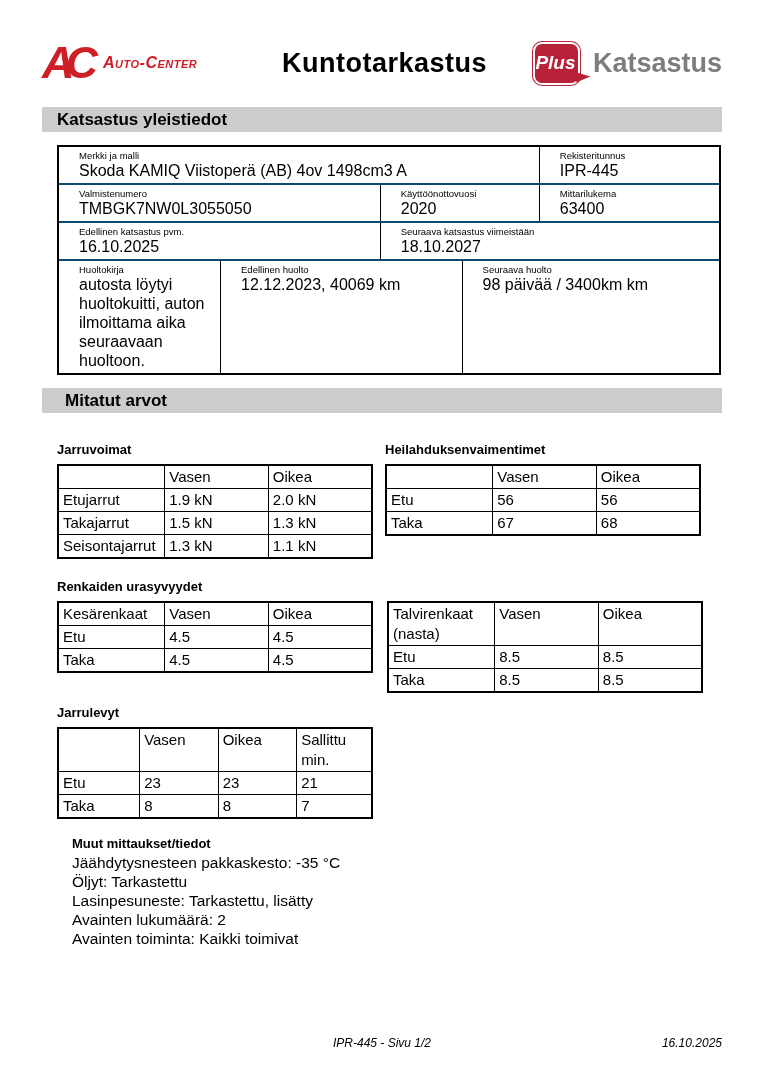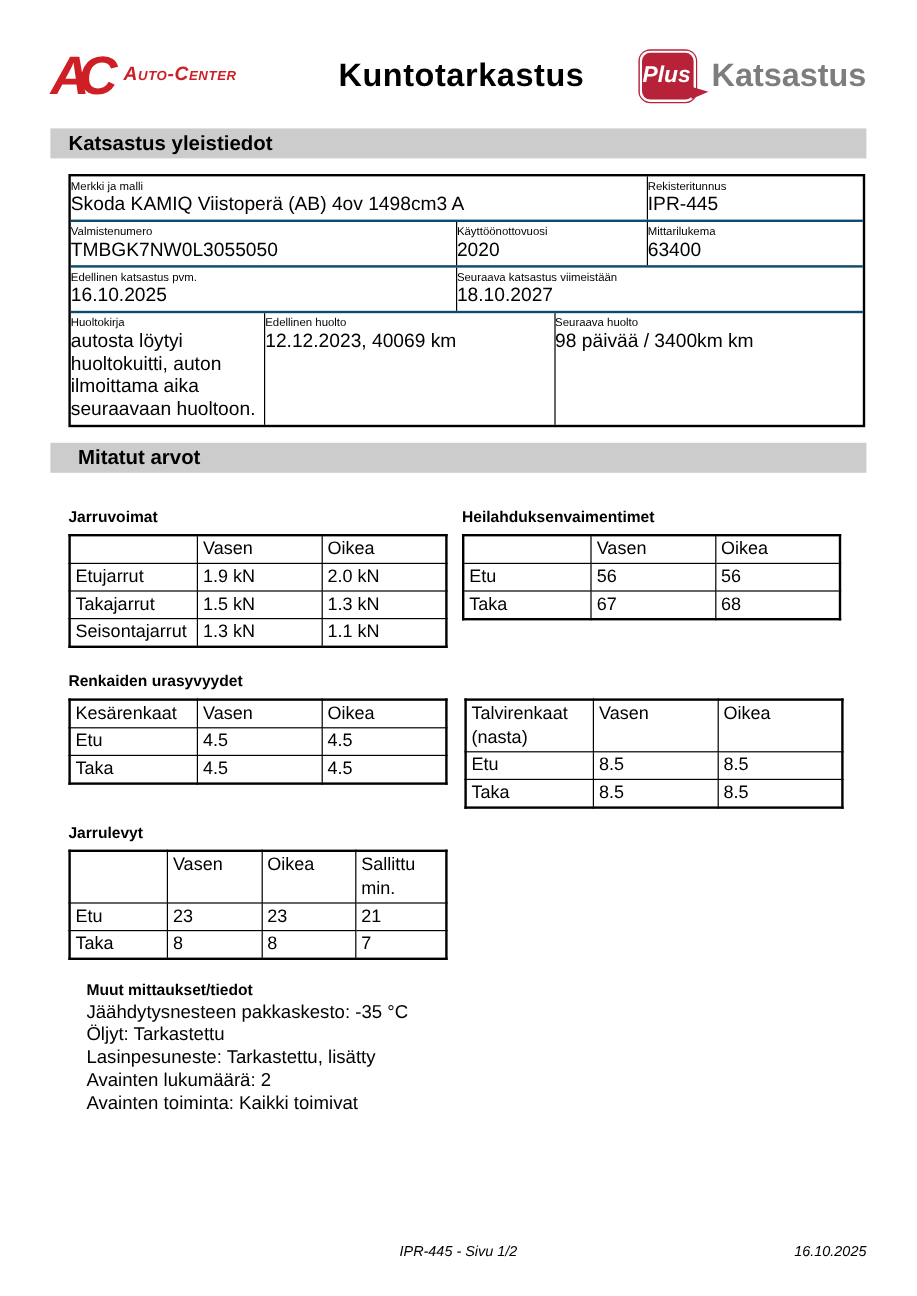--- a/index.html
+++ b/index.html
@@ -55,21 +55,21 @@
   .section-bar {
     background: var(--bar-gray); height: 25px; line-height: 25px;
     font-size: 17px; font-weight: bold; padding-left: 15px; margin-top: 19px;
   }
   .section-bar.second { margin-top: 13px; padding-left: 23px; }
 
   
   .info-table { width: 664px; margin: 13px 0 0 15px; border: 2px solid #000; }
   .info-row { display: flex; border-top: 2px solid #0c4a6e; }
   .info-row:first-child { border-top: none; }
-  .info-cell { border-left: 1px solid #000; padding: 2px 4px 3px 0; }
+  .info-cell { border-left: 1px solid #000; padding: 2px 4px 3px 20px; }
   .info-cell:first-child { border-left: none; }
   .info-label { display: block; font-size: 9.5px; padding-top: 1px; }
   .info-value { display: block; font-size: 16px; line-height: 19px; }
   .w727 { width: 72.7%; } .w273 { width: 27.3%; }
   .w486 { width: 48.6%; } .w241 { width: 24.1%; }
   .w514 { width: 51.4%; }
   .w244 { width: 24.4%; } .w366 { width: 36.6%; } .w390 { width: 39%; }
 
   
   .measure-area { margin-left: 15px; width: 664px; }

